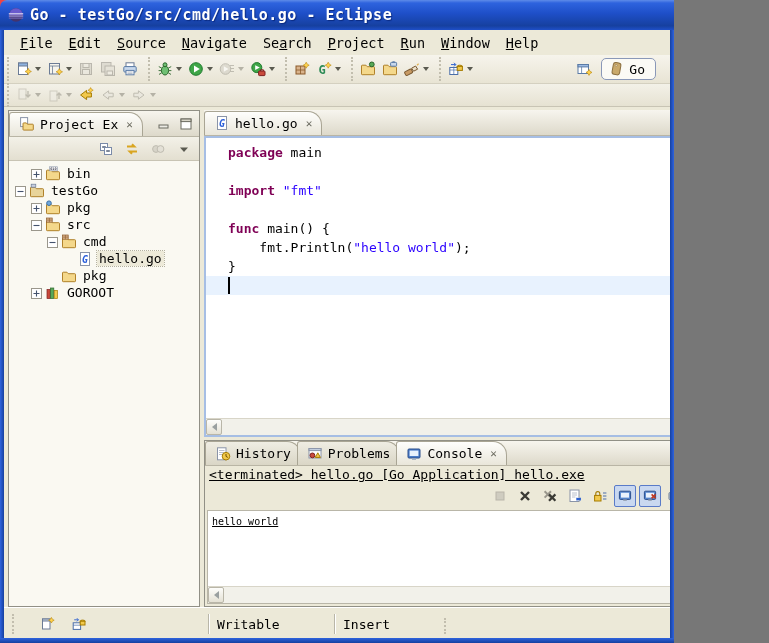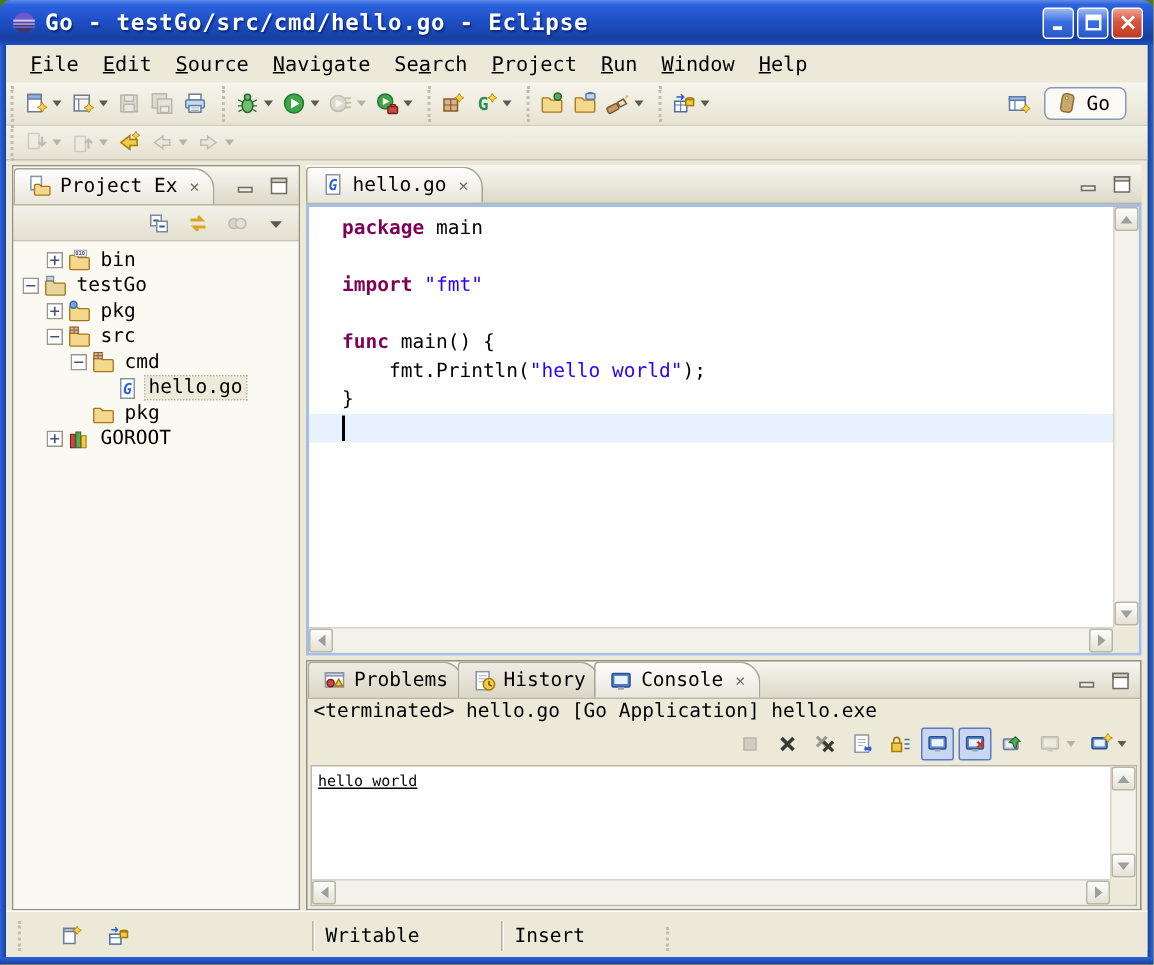--- a/index.html
+++ b/index.html
@@ -1,18 +1,18 @@
 <!DOCTYPE html>
 <html><head>
 <meta charset="utf-8">
 <style>
   html,body{margin:0;padding:0;background:#777;}
   *{box-sizing:border-box;}
-  #window{position:relative;width:769px;height:643px;font-family:"DejaVu Sans Mono",monospace;
-    background:#4d7c0f;overflow:hidden;}
+  #window{position:relative;width:674px;height:643px;font-family:"DejaVu Sans Mono",monospace;
+    background:#ef4444;overflow:hidden;}
   
   .titlebar{position:absolute;left:0;top:0;width:769px;height:30px;
     background:linear-gradient(180deg,#5E8BE8 0%,#2E63DE 10%,#1E4FC8 45%,#16409F 86%,#1E4FC8 100%);
     border-radius:7px 7px 0 0;display:flex;align-items:center;}
   .border-l,.border-r{position:absolute;top:30px;bottom:0;width:4px;
     background:linear-gradient(90deg,#2E63DE,#16409F);}
   .border-l{left:0;} .border-r{right:0;background:linear-gradient(90deg,#16409F,#2E63DE);}
   .border-b{position:absolute;left:0;right:0;bottom:0;height:5px;background:linear-gradient(180deg,#2E63DE,#16409F);}
   .title-logo{margin:0 6px 0 8px;width:16px;height:16px;}
   .title-text{color:#fff;font-size:15px;font-weight:bold;letter-spacing:.5px;
@@ -85,21 +85,21 @@
   .vsb .sb-btn{margin:0 0 1px 0;}
   .vsb .sb-bottom{position:absolute;bottom:0;}
   .tri{width:0;height:0;}
   .tri.up{border-left:4px solid transparent;border-right:4px solid transparent;border-bottom:5px solid #9AA0A0;}
   .tri.down{border-left:4px solid transparent;border-right:4px solid transparent;border-top:5px solid #9AA0A0;}
   .tri.left{border-top:4px solid transparent;border-bottom:4px solid transparent;border-right:5px solid #9AA0A0;}
   .tri.right{border-top:4px solid transparent;border-bottom:4px solid transparent;border-left:5px solid #9AA0A0;}
   
   #console{left:200px;top:410px;width:557px;height:167px;border:1px solid #919086;border-top:none;}
   #console .tab-row{border-top:1px solid #919086;}
-  #console-info{height:18px;font-size:13px;padding:1px 4px;white-space:nowrap;}
+  #console-info{height:18px;font-size:13px;padding:1px 4px;white-space:nowrap;text-decoration:underline;}
   #console-toolbar{height:24px;display:flex;align-items:center;justify-content:flex-end;gap:3px;padding-right:6px;}
   .tb-btn.toggled{border:1px solid #5A7BC8;background:#C9D8F0;border-radius:2px;}
   #console-body{position:absolute;left:2px;right:2px;top:70px;bottom:2px;background:#fff;border:1px solid #B9B6A8;}
   #console-out{position:absolute;left:0;top:0;right:17px;bottom:17px;font-size:10px;line-height:18px;
     padding:2px 4px;white-space:pre;text-decoration:underline;}
   
   #statusbar{position:absolute;left:0;right:0;top:577px;height:27px;background:#ECE9D8;
     border-top:1px solid #FFFFFF;display:flex;align-items:flex-end;font-size:13px;}
   #trim-icons{display:flex;align-items:center;gap:10px;padding-left:22px;width:196px;
     border-left:2px dotted #C2BEAE;margin-left:8px;height:20px;}
@@ -535,35 +535,35 @@
             </div>
         </div>
         <div class="sb-corner"></div>
       </div>
     </div>
 
     <div class="panel" id="console">
       <div class="tab-row" id="console-tabs">
         <div class="tab">
             <span class="icon"><svg width="16" height="16" viewBox="0 0 16 16">
+                <rect x="2.5" y="1.8" width="8.5" height="12" fill="#fff" stroke="#8A94A8"></rect>
+                <path d="M4 4.5 h5.5 M4 6.5 h5.5 M4 8.5 h4" stroke="#A8B0C0" stroke-width="0.8"></path>
+                <circle cx="11" cy="10.2" r="3.8" fill="#F2C94C" stroke="#A67C00"></circle>
+                <path d="M11 8 v2.4 l1.8 1" fill="none" stroke="#6B4E00" stroke-width="1"></path>
+              </svg></span>
+            <span>History</span>
+          </div>
+          <div class="tab">
+            <span class="icon"><svg width="16" height="16" viewBox="0 0 16 16">
                 <rect x="2" y="2.6" width="12" height="9.4" fill="#fff" stroke="#8A94A8"></rect>
                 <rect x="2" y="2.6" width="12" height="2" fill="#C8D4E4" stroke="#8A94A8"></rect>
                 <circle cx="5.4" cy="9.4" r="2.4" fill="#C94A3C" stroke="#7E1F1F"></circle>
                 <path d="M10.8 6.8 l2.6 4.6 h-5.2 Z" fill="#F2C94C" stroke="#A67C00"></path>
               </svg></span>
             <span>Problems</span>
-          </div>
-          <div class="tab">
-            <span class="icon"><svg width="16" height="16" viewBox="0 0 16 16">
-                <rect x="2.5" y="1.8" width="8.5" height="12" fill="#fff" stroke="#8A94A8"></rect>
-                <path d="M4 4.5 h5.5 M4 6.5 h5.5 M4 8.5 h4" stroke="#A8B0C0" stroke-width="0.8"></path>
-                <circle cx="11" cy="10.2" r="3.8" fill="#F2C94C" stroke="#A67C00"></circle>
-                <path d="M11 8 v2.4 l1.8 1" fill="none" stroke="#6B4E00" stroke-width="1"></path>
-              </svg></span>
-            <span>History</span>
           </div>
           <div class="tab active">
             <span class="icon"><svg width="16" height="16" viewBox="0 0 16 16">
                 <rect x="2" y="3" width="12" height="9" rx="1" fill="#4A7CC8" stroke="#2A4E8C"></rect>
                 <rect x="3.6" y="4.6" width="8.8" height="5.4" fill="#E8F1FC"></rect>
                 <rect x="6" y="12" width="4" height="1.8" fill="#9AA6B8"></rect>
               </svg></span>
             <span>Console</span>
             <span class="x">✕</span>
           </div>

